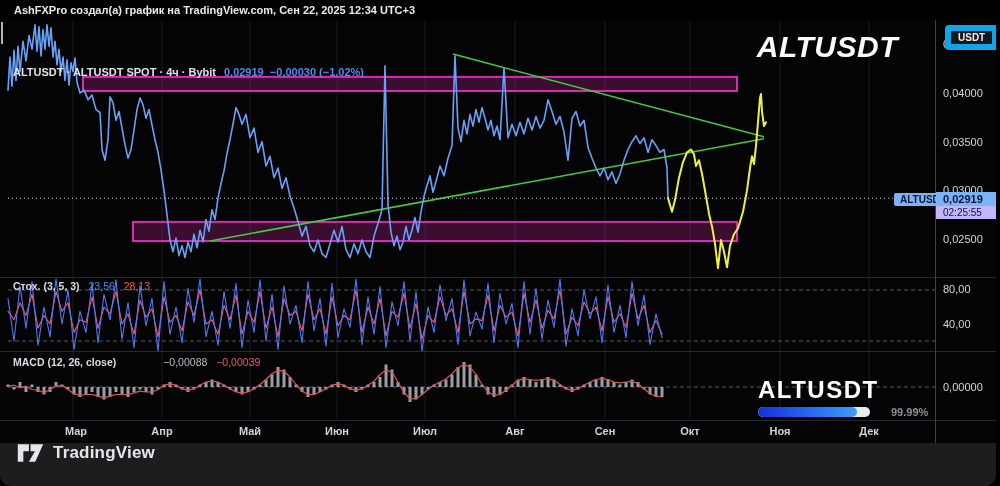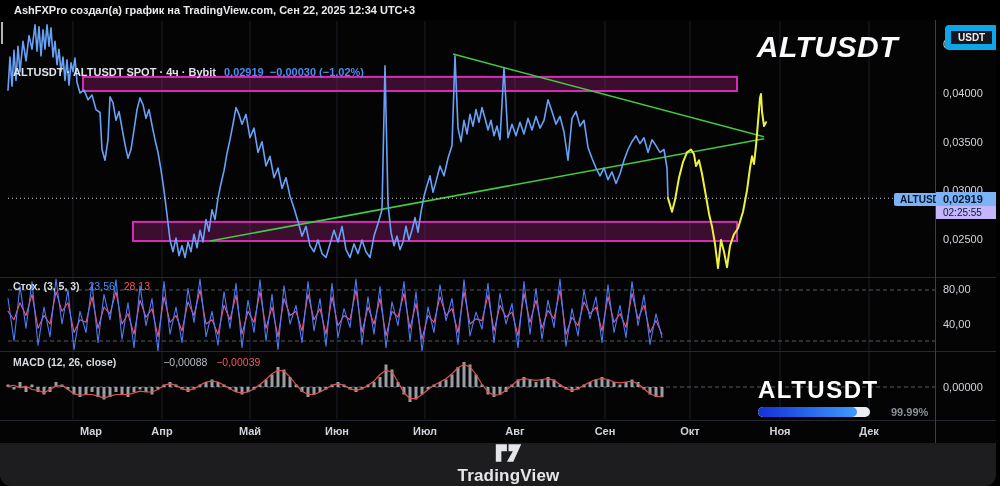--- a/index.html
+++ b/index.html
@@ -28,21 +28,21 @@
   .badge{position:absolute;left:936px;top:192px;width:62px;z-index:6;text-align:left;}
   .badge .price-row{background:#7eb2f7;color:#081830;font-size:11px;font-weight:700;padding:1px 0 1px 7px;}
   .badge .cd-row{background:#c4b5fd;color:#081830;font-size:10px;font-weight:400;padding:1px 0 1px 7px;}
   .branding{position:absolute;left:758px;top:378px;z-index:4;}
   .branding .name{color:#ffffff;font-size:24px;font-weight:800;letter-spacing:1.5px;line-height:24px;}
   .branding .bar-row{display:flex;align-items:center;margin-top:4px;gap:21px;}
   .branding .bar{width:112px;height:10px;border-radius:5px;background:#e9edf2;overflow:hidden;}
   .branding .fill{height:100%;width:88%;border-radius:5px;background:linear-gradient(90deg,#1430d8,#3d9bff);}
   .branding .pct{color:#8b8f98;font-size:11px;font-weight:700;}
   .footer{position:absolute;left:0;top:443px;width:1000px;height:43px;background:#1d1d1f;z-index:4;
-          display:flex;align-items:center;padding-left:17px;box-sizing:border-box;flex-direction:column;}
+          display:flex;padding-left:17px;box-sizing:border-box;gap:9px;}
   .footer .brand{color:#e4e6ea;font-size:17px;font-weight:800;letter-spacing:.2px;}
 </style>
 </head>
 <body>
 
 <div class="stage">
 
   <div class="topbar">
     <span>AshFXPro создал(а) график на TradingView.com, Сен 22, 2025 12:34 UTC+3</span>
   </div>
@@ -198,21 +198,21 @@
   <button class="usdt-btn">USDT</button>
 
   <div id="yticks">
       <div class="ytick" style="top: 44px;">0,04500</div>
       <div class="ytick" style="top: 93px;">0,04000</div>
       <div class="ytick" style="top: 142px;">0,03500</div>
       <div class="ytick" style="top: 190px;">0,03000</div>
       <div class="ytick" style="top: 239px;">0,02500</div>
     </div>
   <div id="xticks">
-      <div class="xtick" style="left: 73px; padding-left: 36px;">Мар</div>
+      <div class="xtick" style="left: 58px; padding-left: 36px;">Мар</div>
       <div class="xtick" style="left: 162px;">Апр</div>
       <div class="xtick" style="left: 250px;">Май</div>
       <div class="xtick" style="left: 337px;">Июн</div>
       <div class="xtick" style="left: 425px;">Июл</div>
       <div class="xtick" style="left: 515px;">Авг</div>
       <div class="xtick" style="left: 605px;">Сен</div>
       <div class="xtick" style="left: 690px;">Окт</div>
       <div class="xtick" style="left: 780px;">Ноя</div>
       <div class="xtick" style="left: 869px;">Дек</div>
     </div>

